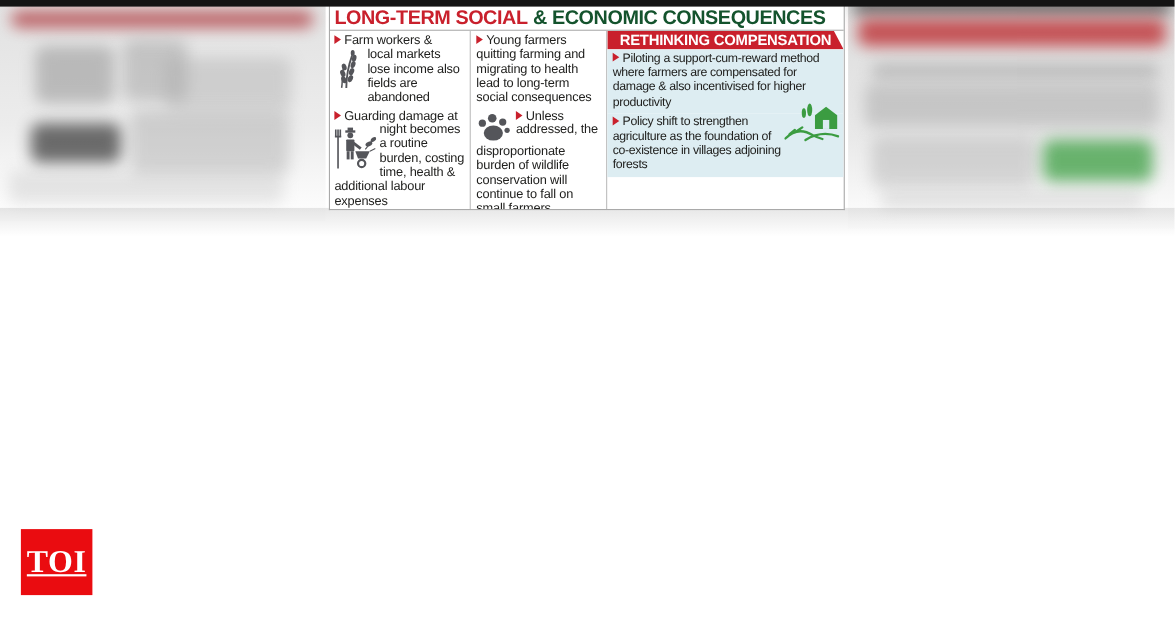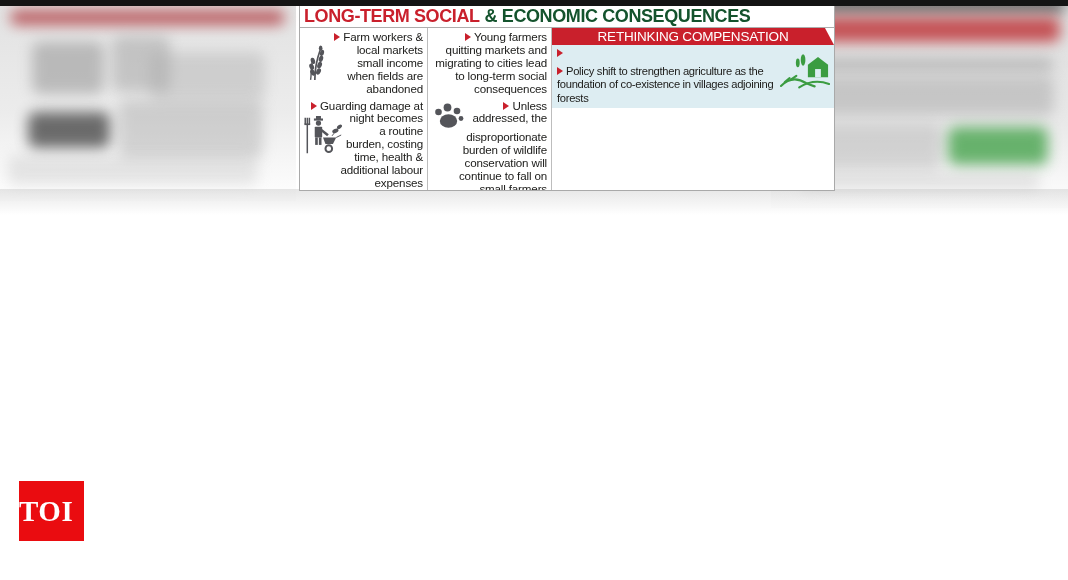--- a/index.html
+++ b/index.html
@@ -10,54 +10,54 @@
   .panel-l{position:absolute;left:0;top:5px;width:296px;height:196px;
     background:linear-gradient(180deg,#e2e2e2 0%,#ececec 55%,#fdfdfd 96%);}
   .panel-r{position:absolute;left:771px;top:0;width:297px;height:208px;
     background:linear-gradient(180deg,#dcdcdc 0%,#e9e9e9 60%,#fdfdfd 97%);}
   .blob{position:absolute;filter:blur(7px);border-radius:8px;}
   .fade-b{position:absolute;left:0;top:189px;width:1068px;height:26px;
     background:linear-gradient(180deg,rgba(185,185,185,.35),rgba(255,255,255,0));}
   
   .topbar{position:absolute;left:0;top:0;width:1068px;height:6px;background:#141414;z-index:5;}
   
-  .info{position:absolute;left:299px;top:0;width:536px;height:191px;background:#fff;z-index:4;
+  .info{position:absolute;left:299px;top:0;width:469px;height:191px;background:#fff;z-index:4;
         box-sizing:border-box;border-left:1px solid #a9a9a9;border-right:1px solid #a9a9a9;
         border-bottom:1px solid #a9a9a9;padding-top:6px;color:var(--text,#20201e);}
   .title{height:21px;display:flex;align-items:center;padding-left:4px;
          font-weight:700;font-size:18px;letter-spacing:-0.4px;white-space:nowrap;}
   .t-red{color:var(--accent,#c9202c);}
   .t-blk{color:#14532d;margin-left:5px;}
   .content{position:absolute;left:0;right:0;top:27px;bottom:0;border-top:1px solid #adadad;
            display:flex;overflow:hidden;}
   .col{box-sizing:border-box;overflow:hidden;}
   .col1{width:128px;border-right:1px solid #bdbdbd;padding:3px 4px 0 4px;}
   .col2{width:124px;border-right:1px solid #bdbdbd;padding:3px 4px 0 5px;}
   .col3{flex:1;position:relative;padding-top:17px;}
-  .item{font-size:11.6px;line-height:12.9px;letter-spacing:-0.15px;margin-bottom:4px;text-align:right;}
+  .item{font-size:11.6px;line-height:12.9px;letter-spacing:-0.15px;margin-bottom:4px;}
   .body{overflow:visible;}
   .arrow{display:inline-block;width:0;height:0;border-left:6.5px solid var(--accent,#c9202c);
          border-top:4px solid transparent;border-bottom:4px solid transparent;margin-right:3px;}
   .icon{color:var(--icongray,#54555a);}
   .wheat{float:left;margin:1px 4px 0 2px;}
   .farmer{float:left;margin:1px 3px 0 0;}
   .paw{float:left;margin:2px 5px 0 0;}
   
   .c3head{position:absolute;top:0;left:0;right:0;height:17px;background:var(--accent,#c9202c);
-          color:#fff;font-weight:400;font-size:13.5px;line-height:17px;text-align:center;
+          color:#fff;font-weight:700;font-size:13.5px;line-height:17px;text-align:center;
           letter-spacing:-0.2px;clip-path:polygon(0 0,calc(100% - 9px) 0,100% 100%,0 100%);}
   .c3item{padding:2px 4px 3px 5px;font-size:11.2px;line-height:13.2px;letter-spacing:-0.3px;
           color:var(--text,#20201e);}
   .c3item.band{background:var(--band,#ddedf2);}
   .farm{float:right;margin:-13px 0 0 3px;color:var(--green,#3b9c41);}
   
   .toi{position:absolute;left:19px;top:481px;width:65px;height:60px;background:var(--toired,#ea0c10);
-       z-index:4;display:flex;align-items:center;justify-content:flex-start;color:#fff;
+       z-index:4;display:flex;align-items:center;justify-content:center;color:#fff;
        font-family:"Liberation Serif","DejaVu Serif",serif;font-weight:700;font-size:29px;
-       letter-spacing:.5px;}
+       letter-spacing:.5px;text-decoration:underline;}
 </style>
 </head>
 <body>
 
 <div class="stage">
 
   <div class="bg">
     <div class="panel-l"></div>
     <div class="panel-r"></div>
     <div class="blob" style="left:10px;top:10px;width:275px;height:15px;background:#b4484d;opacity:.85;"></div>
@@ -98,21 +98,21 @@
               <g fill="currentColor">
                 <ellipse cx="6" cy="26" rx="2.1" ry="3.1" transform="rotate(-28 6 26)"></ellipse>
                 <ellipse cx="5" cy="20.5" rx="2.1" ry="3.1" transform="rotate(-22 5 20.5)"></ellipse>
                 <ellipse cx="6.2" cy="15" rx="2" ry="3" transform="rotate(-18 6.2 15)"></ellipse>
                 <ellipse cx="11.5" cy="25" rx="2.1" ry="3.2" transform="rotate(24 11.5 25)"></ellipse>
                 <ellipse cx="12.5" cy="19" rx="2.1" ry="3.2" transform="rotate(22 12.5 19)"></ellipse>
                 <ellipse cx="13.8" cy="13" rx="2" ry="3.1" transform="rotate(18 13.8 13)"></ellipse>
                 <ellipse cx="14.8" cy="7.5" rx="1.9" ry="3" transform="rotate(12 14.8 7.5)"></ellipse>
                 <ellipse cx="13.5" cy="3" rx="1.7" ry="2.6"></ellipse>
               </g>
-                </svg></span><span>local markets small income when fields are abandoned</span>
+                </svg></span><span>local markets lose income also fields are abandoned</span>
           </div>
         </div>
         <div class="item">
           <div class="lead"><span class="arrow"></span><span>Guarding damage at</span></div>
           <div class="body">
             <span class="icon farmer"><svg width="38" height="44" viewBox="0 0 46 46">
               <g stroke="currentColor" fill="none">
                 <path d="M4 45 V10 M1.5 10 V2 M4 10 V2 M6.5 10 V2" stroke-width="1.8"></path>
                 <path d="M0.5 10 H7.5" stroke-width="2"></path>
               </g>
@@ -130,40 +130,40 @@
               </g>
               <circle cx="30" cy="39.5" r="4" fill="none" stroke="currentColor" stroke-width="2.4"></circle>
               <path d="M39 26 l6 -3 M34 24 C37 20 40 16 45 11" stroke="currentColor" stroke-width="1.2" fill="none"></path>
             </svg></span><span>night becomes a routine burden, costing time, health &amp; additional labour expenses</span>
           </div>
         </div>
       </div>
 
       <div class="col col2">
         <div class="item">
-          <div class="body"><span class="arrow"></span><span>Young farmers quitting markets and migrating to cities lead to long-term social consequences</span></div>
+          <div class="body"><span class="arrow"></span><span>Young farmers quitting farming and migrating to health lead to long-term social consequences</span></div>
         </div>
         <div class="item">
           <div class="body">
             <span class="icon paw"><svg width="31" height="27" viewBox="0 0 31 27">
               <g fill="currentColor">
                 <ellipse cx="15.5" cy="19" rx="8.7" ry="6.8"></ellipse>
                 <circle cx="5.5" cy="10" r="3.3"></circle>
                 <circle cx="14.5" cy="5.5" r="3.9"></circle>
                 <circle cx="24" cy="9" r="3.3"></circle>
                 <circle cx="28" cy="16.5" r="2.4"></circle>
               </g>
                 </svg></span><span class="arrow"></span><span>Unless addressed, the disproportionate burden of wildlife conservation will continue to fall on small farmers</span>
           </div>
         </div>
       </div>
 
       <div class="col col3">
         <div class="c3head"><span>RETHINKING COMPENSATION</span></div>
-        <div class="c3item band"><span class="arrow"></span></div>
+        <div class="c3item band"><span class="arrow"></span><span>Piloting a support-cum-reward method where farmers are compensated for damage &amp; also incentivised for higher productivity</span></div>
         <div class="c3item band">
           <span class="icon farm"><svg width="50" height="37" viewBox="0 0 52 38">
             <g fill="currentColor">
               <path d="M29 13 L39.5 5 L50 13 V26 H29 Z"></path>
               <rect x="36.5" y="17.5" width="6" height="8.5" fill="#ddedf2"></rect>
               <ellipse cx="24" cy="8" rx="2.4" ry="6"></ellipse>
               <ellipse cx="18.5" cy="11" rx="2" ry="4.6"></ellipse>
             </g>
             <g stroke="currentColor" fill="none" stroke-width="2.2" stroke-linecap="round">
               <path d="M1 35 Q13 23 27 32 Q31 34 36 35.5"></path>

